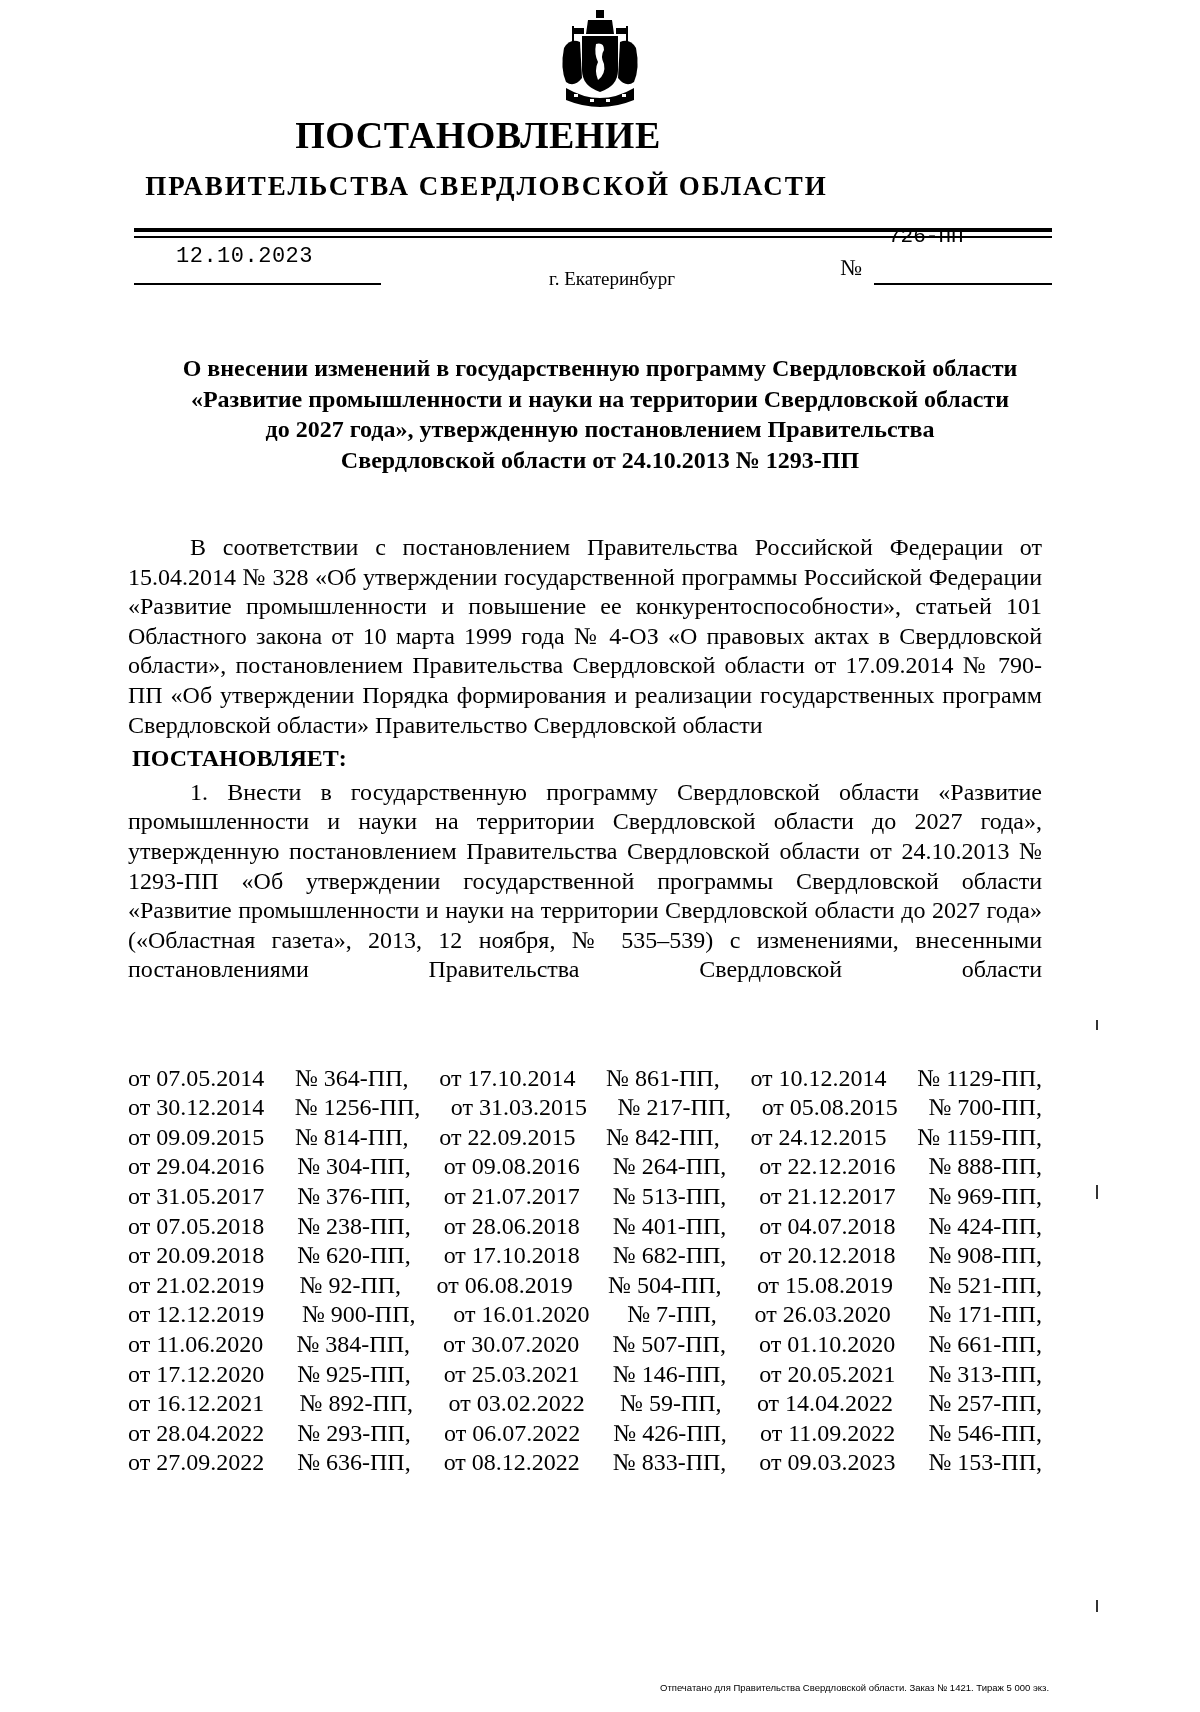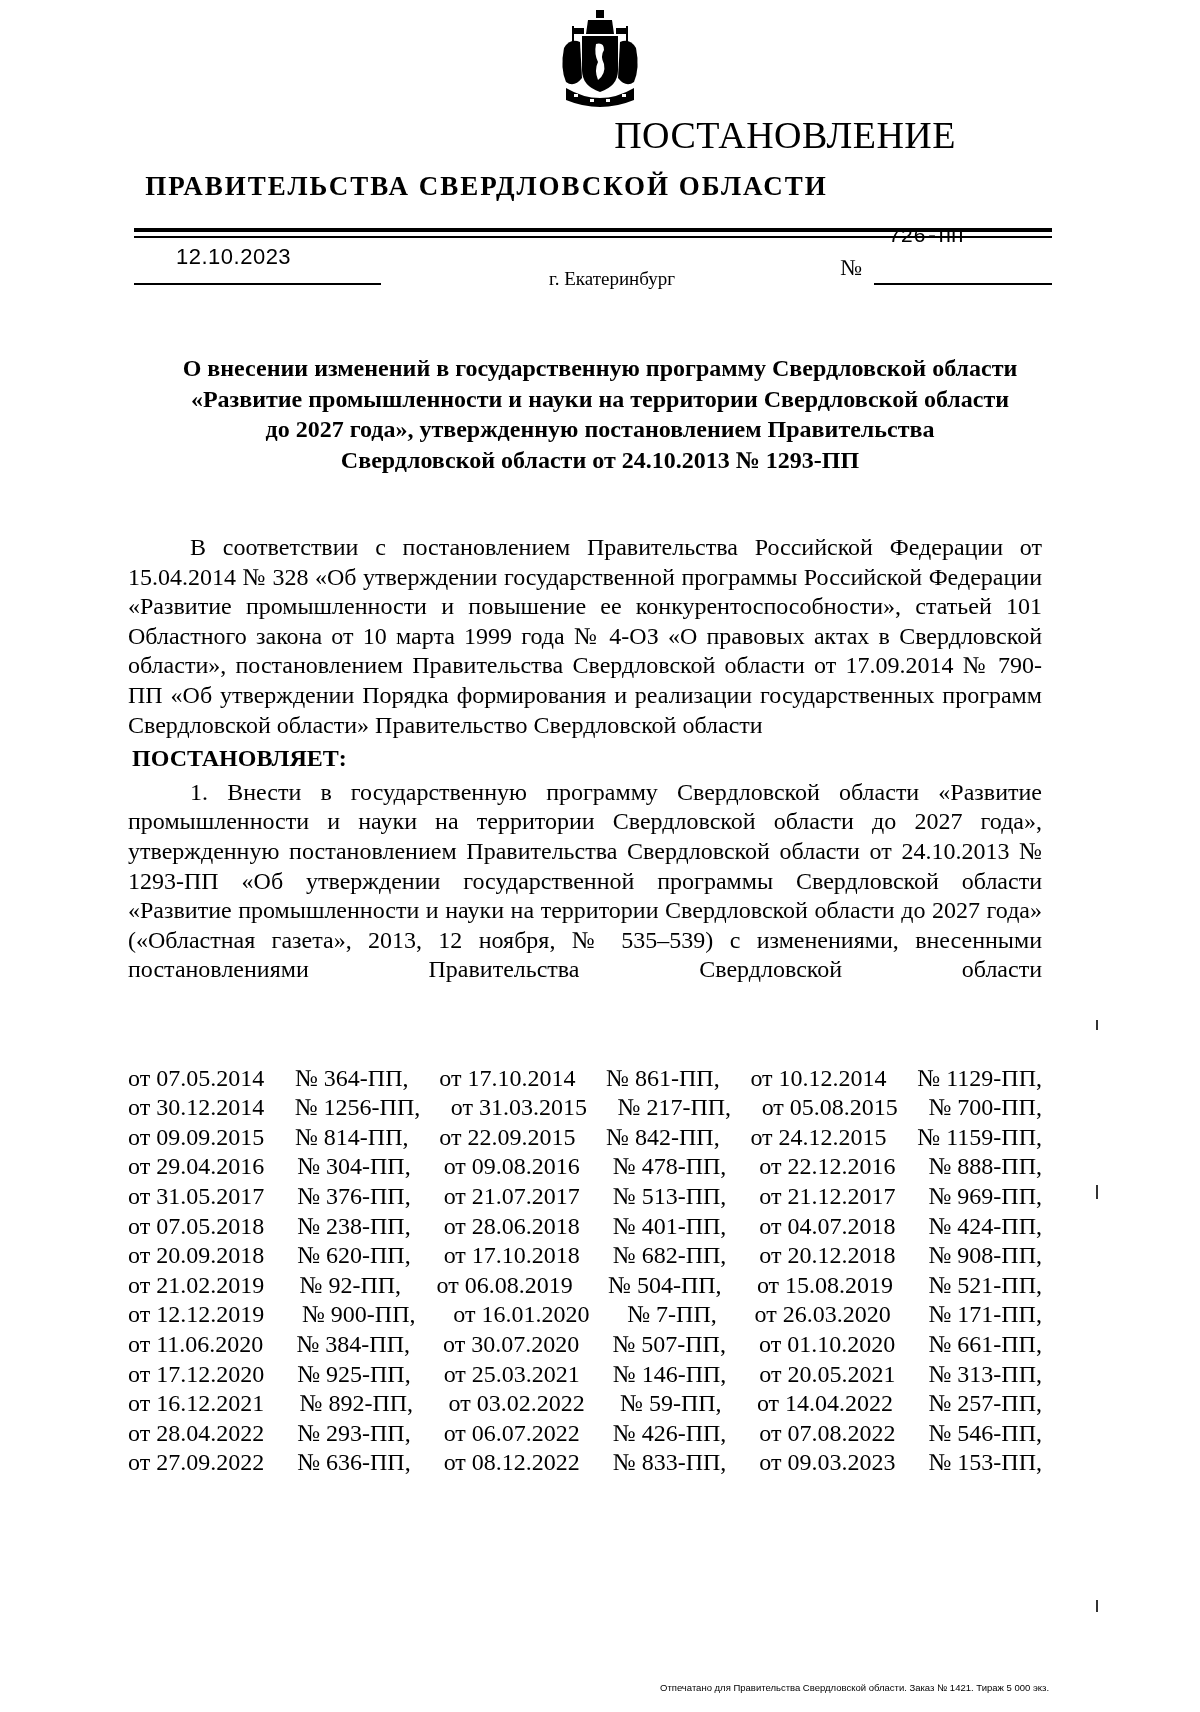--- a/index.html
+++ b/index.html
@@ -1,23 +1,23 @@
 <!DOCTYPE html>
 <html><head>
 <meta charset="utf-8">
 <style>
   html, body { margin: 0; padding: 0; background: #ffffff; }
   body { width: 1200px; height: 1712px; position: relative; overflow: hidden; color: #000; font-family: "Liberation Serif", "DejaVu Serif", serif; }
   .page { position: absolute; left: 0; top: 0; width: 1200px; height: 1712px; }
   .emblem { position: absolute; left: 560px; top: 8px; width: 80px; height: 106px; }
-  .title-main { position: absolute; left: 0; width: 956px; top: 113px; text-align: right; font-weight: normal; font-size: 38px; letter-spacing: 0.5px; }
+  .title-main { position: absolute; left: 0; width: 956px; top: 113px; text-align: center; font-weight: bold; font-size: 38px; letter-spacing: 0.5px; }
   .title-sub { position: absolute; left: 0; width: 973px; top: 171px; text-align: center; font-weight: bold; font-size: 27px; letter-spacing: 2px; }
   .rule-thick { position: absolute; left: 134px; width: 918px; top: 228px; height: 4px; background: #000; }
   .rule-thin { position: absolute; left: 134px; width: 918px; top: 236px; height: 2px; background: #000; }
-  .date { position: absolute; left: 176px; top: 244px; font-family: Liberation Sans, sans-serif; font-size: 22px; letter-spacing: 0.5px; }
+  .date { position: absolute; left: 176px; top: 244px; font-family: Liberation Mono, monospace; font-size: 22px; letter-spacing: 0.5px; }
   .date-line { position: absolute; left: 134px; width: 247px; top: 283px; height: 2px; background: #000; }
   .num-label { position: absolute; left: 840px; top: 255px; font-size: 23px; }
   .num-value { position: absolute; left: 888px; top: 225px; font-family: "Liberation Mono", "DejaVu Sans Mono", monospace; font-size: 21px; }
   .num-line { position: absolute; left: 874px; width: 178px; top: 283px; height: 2px; background: #000; }
   .city { position: absolute; left: 12px; width: 1200px; top: 268px; text-align: center; font-size: 19px; }
   .heading { position: absolute; left: 120px; width: 960px; top: 353px; text-align: center; font-weight: bold; font-size: 24px; line-height: 30.5px; }
   .body { position: absolute; left: 128px; width: 914px; font-size: 24px; line-height: 29.6px; }
   .p1 { top: 533px; }
   .para { margin: 0; text-align: justify; text-align-last: left; }
   .indent { text-indent: 62px; }
@@ -104,21 +104,21 @@
         <span>№ 814-ПП,</span>
         <span>от 22.09.2015</span>
         <span>№ 842-ПП,</span>
         <span>от 24.12.2015</span>
         <span>№ 1159-ПП,</span>
     </div>
     <div class="amend-row">
       <span>от 29.04.2016</span>
         <span>№ 304-ПП,</span>
         <span>от 09.08.2016</span>
-        <span>№ 478-ПП,</span>
+        <span>№ 264-ПП,</span>
         <span>от 22.12.2016</span>
         <span>№ 888-ПП,</span>
     </div>
     <div class="amend-row">
       <span>от 31.05.2017</span>
         <span>№ 376-ПП,</span>
         <span>от 21.07.2017</span>
         <span>№ 513-ПП,</span>
         <span>от 21.12.2017</span>
         <span>№ 969-ПП,</span>
@@ -177,21 +177,21 @@
         <span>от 03.02.2022</span>
         <span>№ 59-ПП,</span>
         <span>от 14.04.2022</span>
         <span>№ 257-ПП,</span>
     </div>
     <div class="amend-row">
       <span>от 28.04.2022</span>
         <span>№ 293-ПП,</span>
         <span>от 06.07.2022</span>
         <span>№ 426-ПП,</span>
-        <span>от 07.08.2022</span>
+        <span>от 11.09.2022</span>
         <span>№ 546-ПП,</span>
     </div>
     <div class="amend-row">
       <span>от 27.09.2022</span>
         <span>№ 636-ПП,</span>
         <span>от 08.12.2022</span>
         <span>№ 833-ПП,</span>
         <span>от 09.03.2023</span>
         <span>№ 153-ПП,</span>
     </div>

